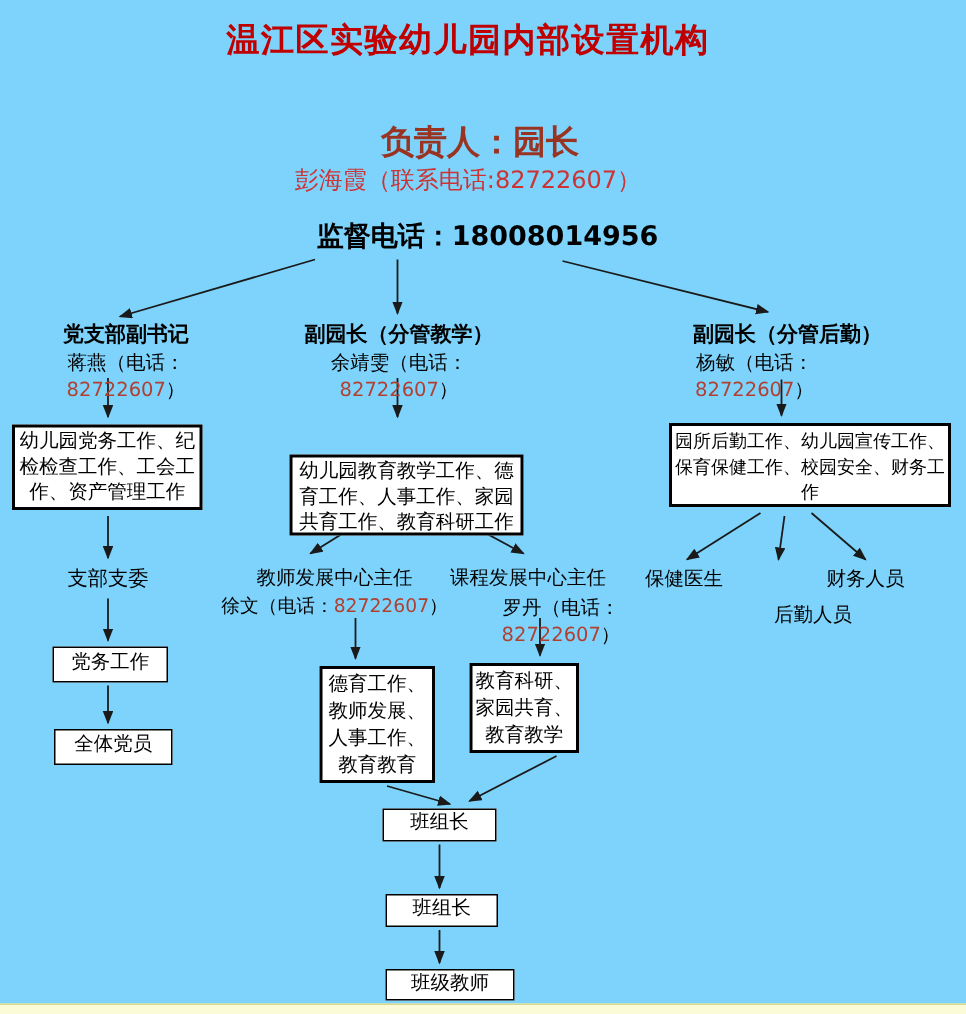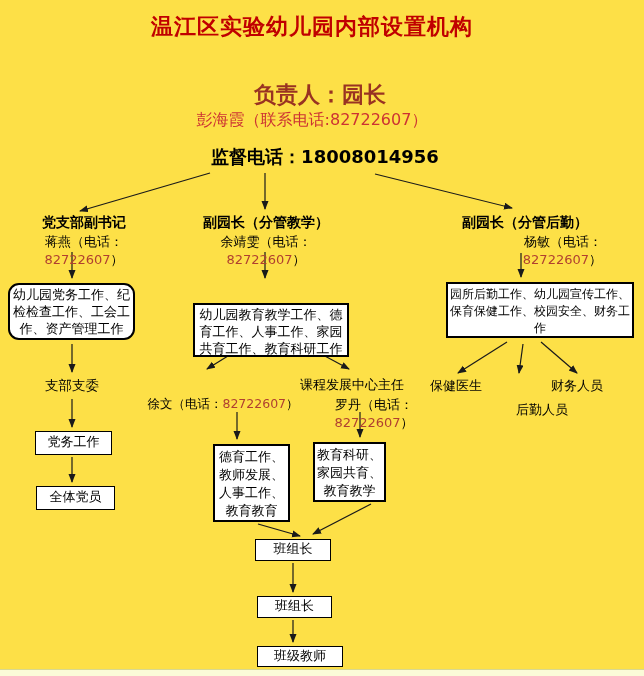--- a/index.html
+++ b/index.html
@@ -1,18 +1,18 @@
 <!DOCTYPE html>
 <html><head>
 <meta charset="utf-8">
 <style>
   * { margin:0; padding:0; box-sizing:border-box; }
   html,body { background:#ffffff; }
   .page {
-    position:relative; width:644px; height:676px; background:#fde047;
+    position:relative; width:644px; height:676px; background:#7dd3fc;
     font-family:"DejaVu Sans", sans-serif; color:#000; overflow:hidden;
   }
   .abs { position:absolute; }
   .ctr { text-align:center; }
   .title-line   { top:12px;  left:0; width:624px; font-size:22px; font-weight:bold; color:#c00000; letter-spacing:1px; }
   .resp-line    { top:80px;  left:0; width:640px; font-size:22px; font-weight:bold; color:#993322; }
   .contact-line { top:110px; left:0; width:624px; font-size:16px; color:#cc3333; }
   .super-line   { top:145px; left:0; width:650px; font-size:18px; font-weight:bold; color:#000; }
   .branch-title { font-size:14px; font-weight:bold; }
   .name-line    { font-size:13px; }
@@ -73,32 +73,33 @@
   <div class="abs ctr branch-title" style="left:24px; top:214px; width:120px;">党支部副书记</div>
   <div class="abs ctr branch-title" style="left:196px; top:214px; width:140px;">副园长（分管教学）</div>
   <div class="abs ctr branch-title" style="left:455px; top:214px; width:140px;">副园长（分管后勤）</div>
 
   <div class="abs ctr name-line" style="left:6px; top:233px; width:156px;">
     <span>蒋燕（电话：</span><span class="phone">82722607</span><span>）</span>
   </div>
   <div class="abs ctr name-line" style="left:188px; top:233px; width:156px;">
     <span>余靖雯（电话：</span><span class="phone">82722607</span><span>）</span>
   </div>
-  <div class="abs ctr name-line" style="left:448px; top:233px; width:154px;text-align:right;">
+  <div class="abs ctr name-line" style="left:426px; top:233px; width:154px;">
     <span>杨敏（电话：</span><span class="phone">82722607</span><span>）</span>
   </div>
 
-  <div class="duty-box" style="left:8px; top:283px; width:127px; height:57px; font-size:13px; line-height:17px; padding:1px 2px 0;border-radius:11px;">幼儿园党务工作、纪检检查工作、工会工作、资产管理工作</div>
+  <div class="duty-box" style="left:8px; top:283px; width:127px; height:57px; font-size:13px; line-height:17px; padding:1px 2px 0;">幼儿园党务工作、纪检检查工作、工会工作、资产管理工作</div>
   <div class="duty-box" style="left:193px; top:283px; width:156px; height:54px; font-size:13px; line-height:17px; padding:1px 2px 0;margin-top:20px;">幼儿园教育教学工作、德育工作、人事工作、家园共育工作、教育科研工作</div>
   <div class="duty-box" style="left:446px; top:282px; width:188px; height:56px; font-size:12px; line-height:17px; padding:2px 2px 0;">园所后勤工作、幼儿园宣传工作、保育保健工作、校园安全、财务工作</div>
 
   <div class="abs ctr plain" style="left:12px; top:377px; width:120px; font-size:13.5px;">支部支委</div>
   <div class="sbox" style="left:35px; top:431px; width:77px; height:24px; line-height:20px;">党务工作</div>
   <div class="sbox" style="left:36px; top:486px; width:79px; height:24px; line-height:20px;">全体党员</div>
 
+  <div class="abs ctr plain" style="left:158px; top:376px; width:130px;">教师发展中心主任</div>
   <div class="abs ctr plain" style="left:290px; top:376px; width:124px;">课程发展中心主任</div>
   <div class="abs ctr" style="left:146px; top:396px; width:154px; font-size:12.5px;">
     <span>徐文（电话：</span><span class="phone">82722607</span><span>）</span>
   </div>
   <div class="abs ctr" style="left:298px; top:396px; width:152px; font-size:13px;">
     <span>罗丹（电话：</span><span class="phone">82722607</span><span>）</span>
   </div>
   <div class="duty-box" style="left:213px; top:444px; width:77px; height:78px; font-size:13px; line-height:18px; padding:2px 2px 0;">德育工作、教师发展、人事工作、教育教育</div>
   <div class="duty-box" style="left:313px; top:442px; width:73px; height:60px; font-size:13px; line-height:18px; padding:2px 2px 0;">教育科研、家园共育、教育教学</div>
 

